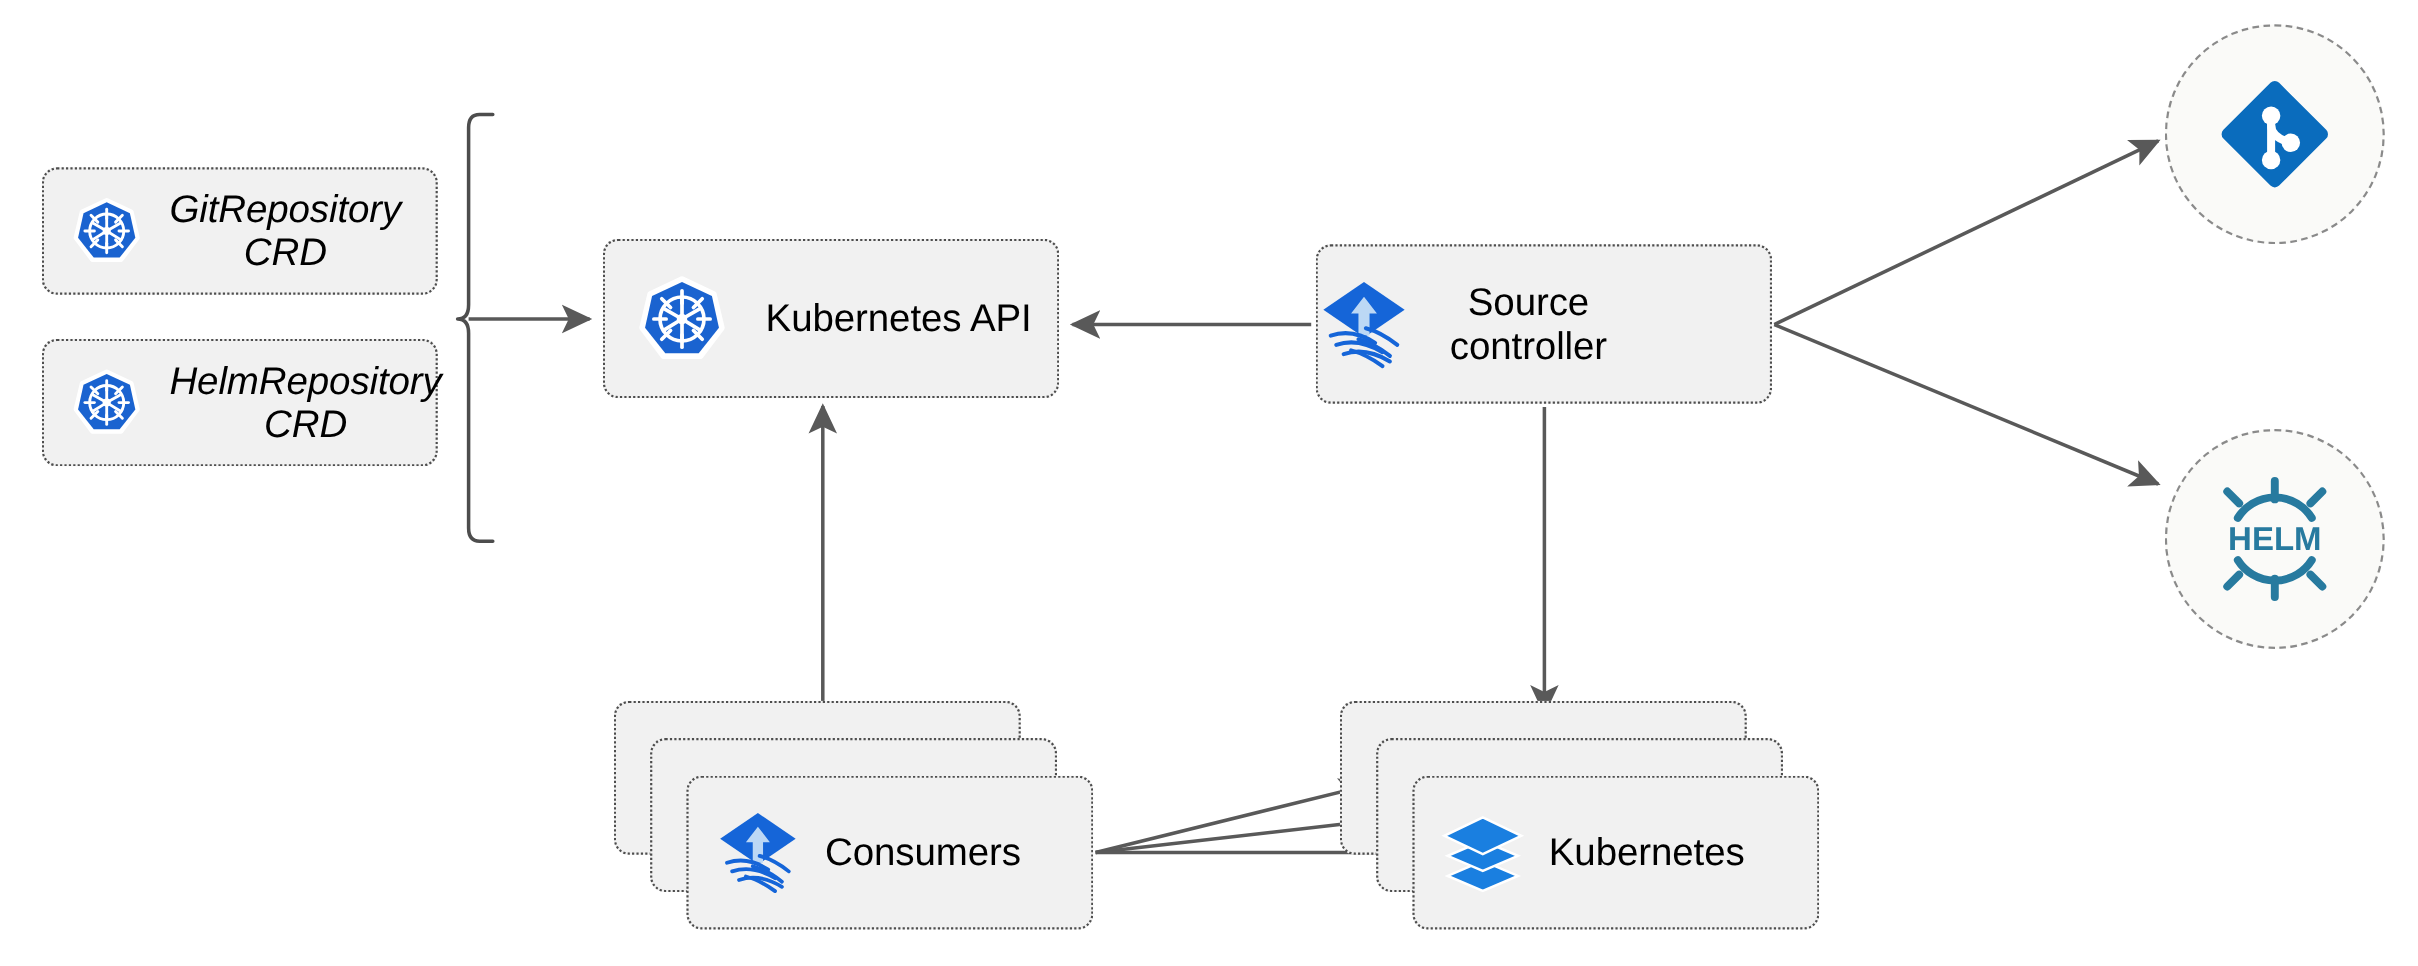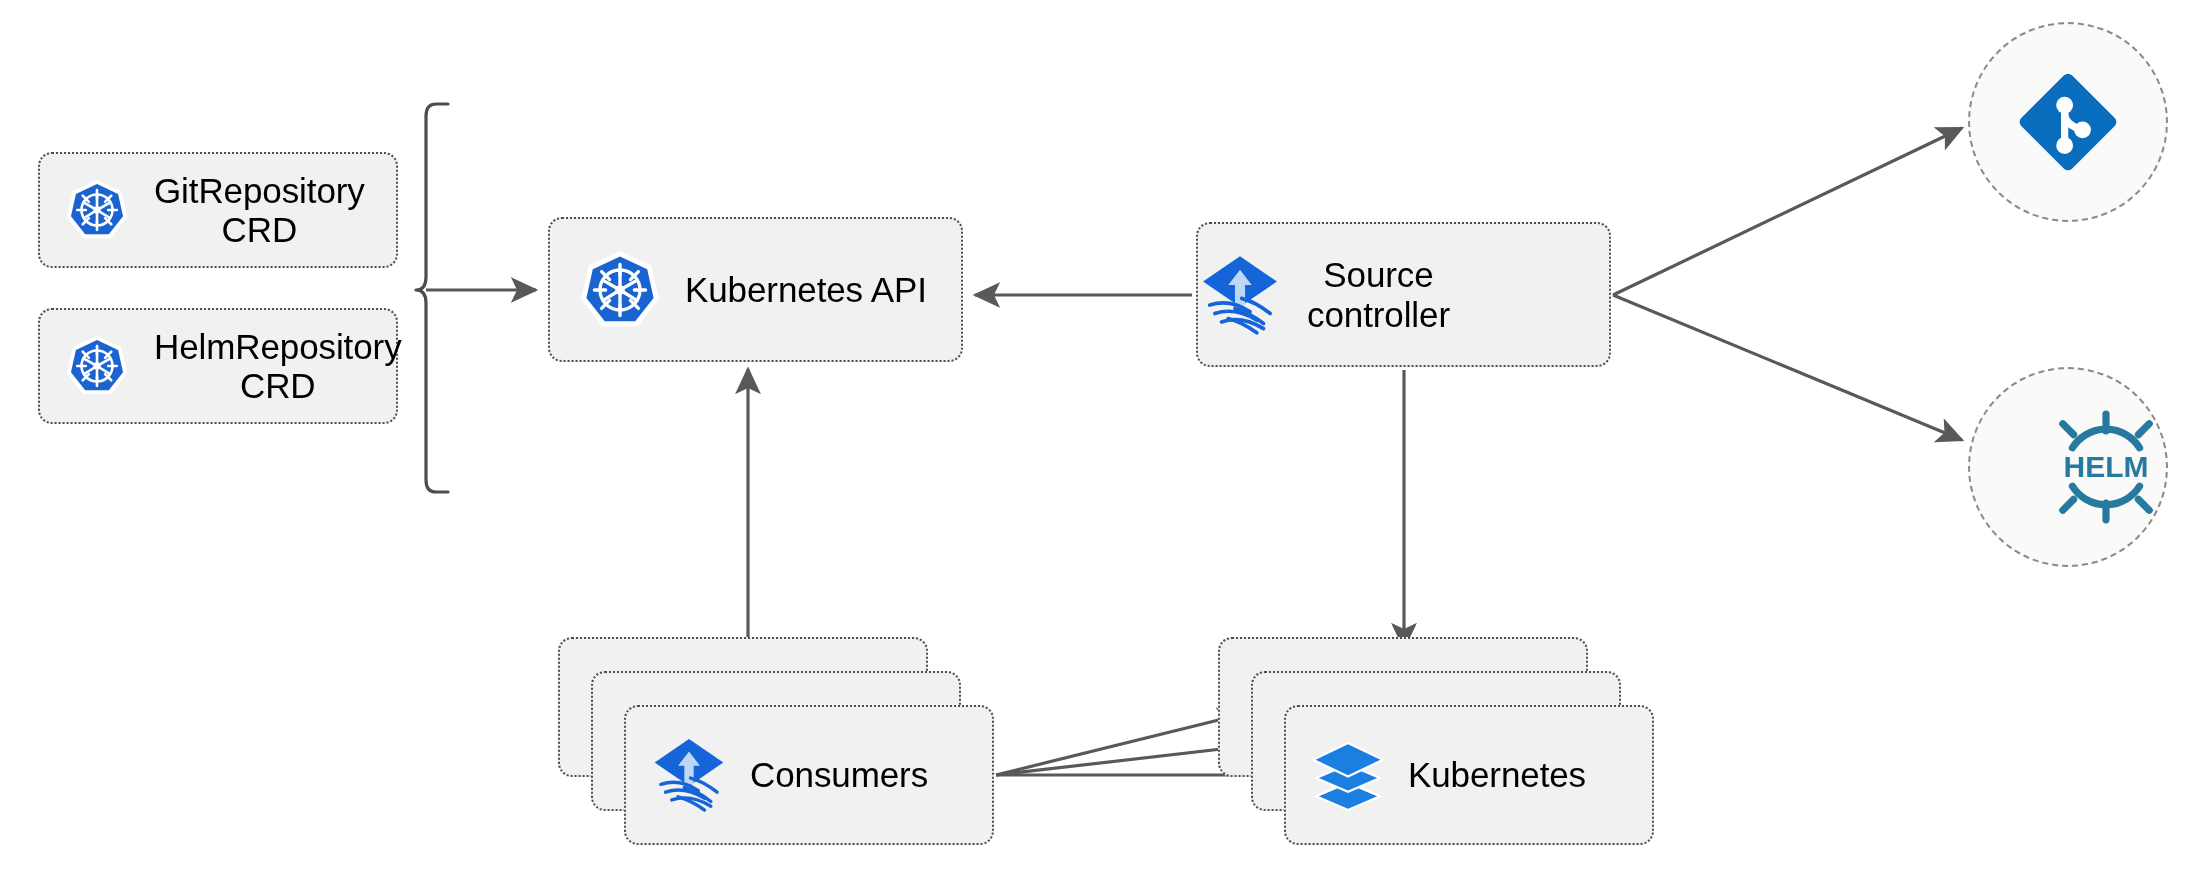--- a/index.html
+++ b/index.html
@@ -72,24 +72,24 @@
   }
 
   
   #crd-git      { left: 38px;   top: 152px; width: 360px; height: 116px; padding-left: 26px; }
   #crd-helm     { left: 38px;   top: 308px; width: 360px; height: 116px; padding-left: 26px; }
   #k8s-api      { left: 548px;  top: 217px; width: 415px; height: 145px; padding-left: 30px; }
   #source-ctrl  { left: 1196px; top: 222px; width: 415px; height: 145px; }
   #consumers    { left: 624px;  top: 705px; width: 370px; height: 140px; padding-left: 24px; }
   #artifacts    { left: 1284px; top: 705px; width: 370px; height: 140px; padding-left: 24px; }
   #git-circle   { left: 1968px; top: 22px;  width: 200px; height: 200px; }
-  #helm-circle  { left: 1968px; top: 367px; width: 200px; height: 200px; justify-content: flex-end; }
-
-  .gap-26 { margin-left: 26px; }
-  .gap-34 { margin-left: 25px; }
+  #helm-circle  { left: 1968px; top: 390px; width: 200px; height: 200px; }
+
+  .gap-26 { margin-left: 26px; font-style: italic; }
+  .gap-34 { margin-left: 36px; }
   .gap-22 { margin-left: 22px; }
 </style>
 </head>
 <body>
 
 <div id="canvas">
 
   <svg id="edges" viewBox="0 0 2198 878" xmlns="http://www.w3.org/2000/svg">
     <defs>
       <marker id="arrowEnd" viewBox="0 0 12 12" refX="10.5" refY="6" markerWidth="9" markerHeight="9" orient="auto-start-reverse">

